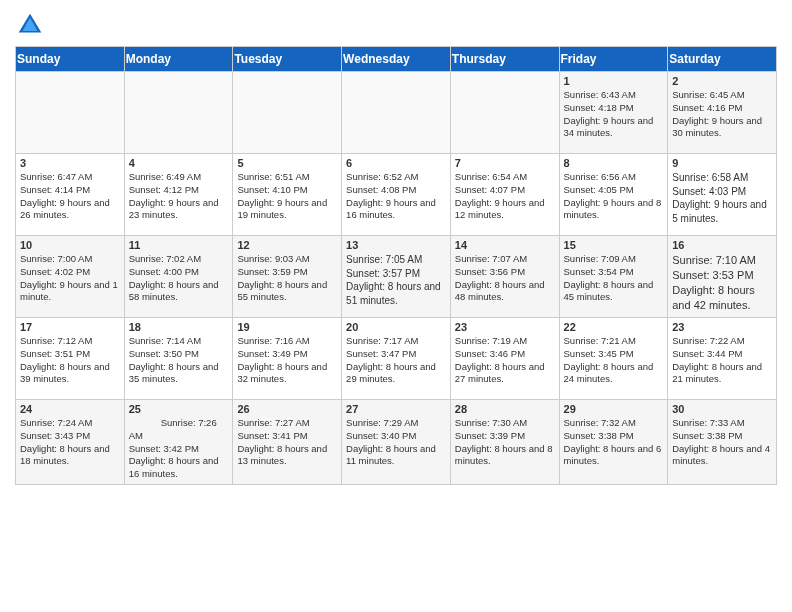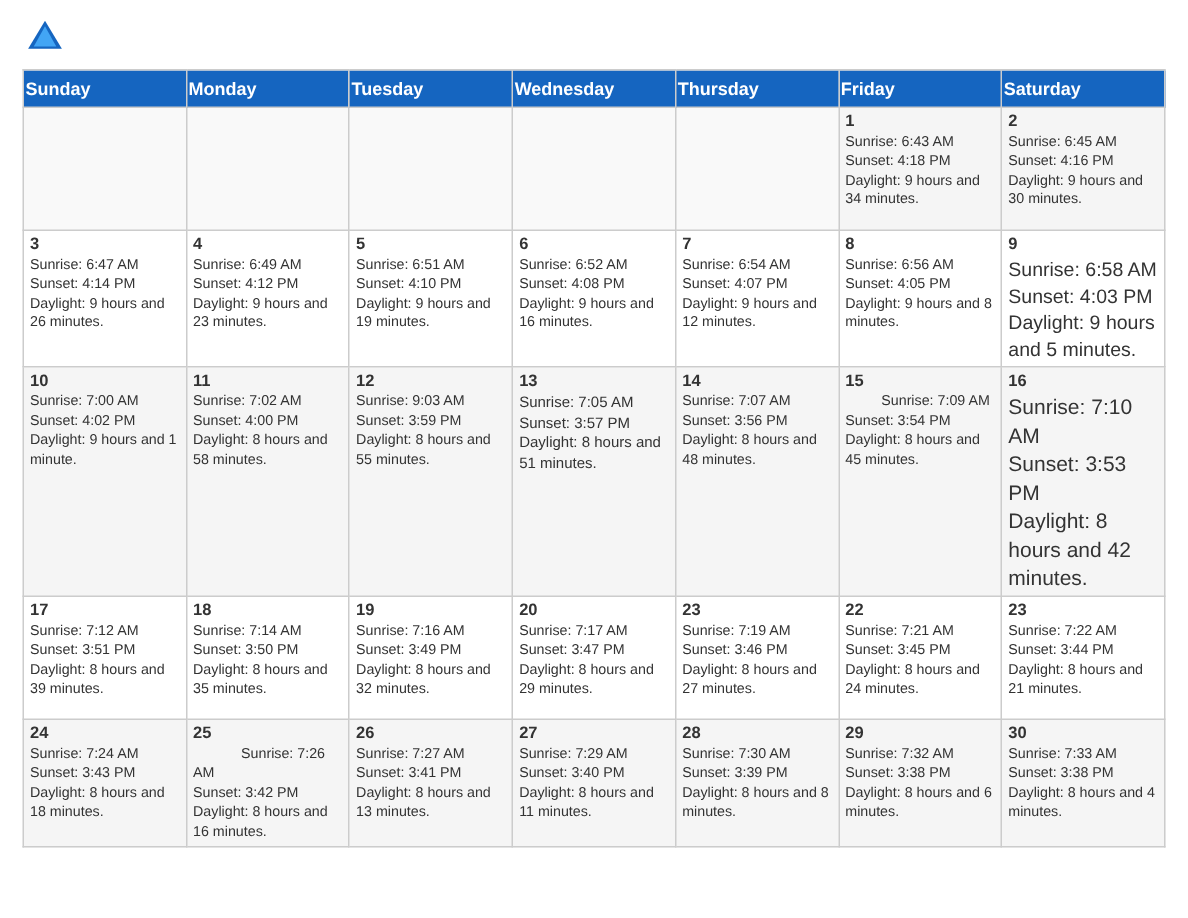--- a/index.html
+++ b/index.html
@@ -144,44 +144,44 @@
 Daylight: 9 hours and 19 minutes.</span></td>
           <td><span class="day-num">6</span><span style="white-space: pre-line; font-size: 9.5px; line-height: 1.35;">Sunrise: 6:52 AM
 Sunset: 4:08 PM
 Daylight: 9 hours and 16 minutes.</span></td>
           <td><span class="day-num">7</span><span style="white-space: pre-line; font-size: 9.5px; line-height: 1.35;">Sunrise: 6:54 AM
 Sunset: 4:07 PM
 Daylight: 9 hours and 12 minutes.</span></td>
           <td><span class="day-num">8</span><span style="white-space: pre-line; font-size: 9.5px; line-height: 1.35; margin-top: 12px;">Sunrise: 6:56 AM
 Sunset: 4:05 PM
 Daylight: 9 hours and 8 minutes.</span></td>
-          <td><span class="day-num">9</span><span style="white-space: pre-line; font-size: 13px; line-height: 1.35;">Sunrise: 6:58 AM
+          <td><span class="day-num">9</span><span style="white-space: pre-line; font-size: 10px; line-height: 1.35;">Sunrise: 6:58 AM
 Sunset: 4:03 PM
 Daylight: 9 hours and 5 minutes.</span></td>
         </tr>
         <tr>
           <td><span class="day-num">10</span><span style="white-space: pre-line; font-size: 9.5px; line-height: 1.35;">Sunrise: 7:00 AM
 Sunset: 4:02 PM
 Daylight: 9 hours and 1 minute.</span></td>
           <td><span class="day-num">11</span><span style="white-space: pre-line; font-size: 9.5px; line-height: 1.35;">Sunrise: 7:02 AM
 Sunset: 4:00 PM
 Daylight: 8 hours and 58 minutes.</span></td>
           <td><span class="day-num">12</span><span style="white-space: pre-line; font-size: 9.5px; line-height: 1.35;">Sunrise: 9:03 AM
 Sunset: 3:59 PM
 Daylight: 8 hours and 55 minutes.</span></td>
           <td><span class="day-num">13</span><span style="white-space: pre-line; font-size: 10px; line-height: 1.35; margin-top: 18px;">Sunrise: 7:05 AM
 Sunset: 3:57 PM
 Daylight: 8 hours and 51 minutes.</span></td>
           <td><span class="day-num">14</span><span style="white-space: pre-line; font-size: 9.5px; line-height: 1.35;">Sunrise: 7:07 AM
 Sunset: 3:56 PM
 Daylight: 8 hours and 48 minutes.</span></td>
-          <td><span class="day-num">15</span><span style="white-space: pre-line; font-size: 9.5px; line-height: 1.35; margin-left: 24px;">Sunrise: 7:09 AM
+          <td><span class="day-num">15</span><span style="white-space: pre-line; font-size: 9.5px; line-height: 1.35;">Sunrise: 7:09 AM
 Sunset: 3:54 PM
 Daylight: 8 hours and 45 minutes.</span></td>
-          <td><span class="day-num">16</span><span style="white-space: pre-line; font-size: 14px; line-height: 1.35;">Sunrise: 7:10 AM
+          <td><span class="day-num">16</span><span style="white-space: pre-line; font-size: 11px; line-height: 1.35;">Sunrise: 7:10 AM
 Sunset: 3:53 PM
 Daylight: 8 hours and 42 minutes.</span></td>
         </tr>
         <tr>
           <td><span class="day-num">17</span><span style="white-space: pre-line; font-size: 9.5px; line-height: 1.35;">Sunrise: 7:12 AM
 Sunset: 3:51 PM
 Daylight: 8 hours and 39 minutes.</span></td>
           <td><span class="day-num">18</span><span style="white-space: pre-line; font-size: 9.5px; line-height: 1.35;">Sunrise: 7:14 AM
 Sunset: 3:50 PM
 Daylight: 8 hours and 35 minutes.</span></td>

